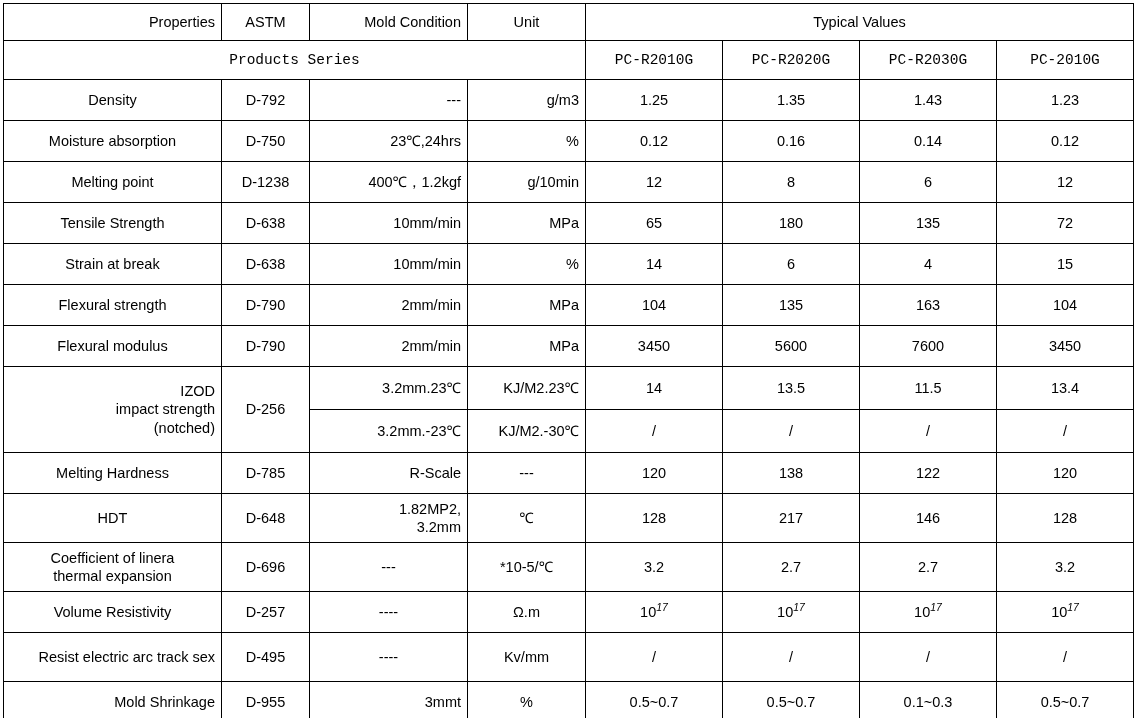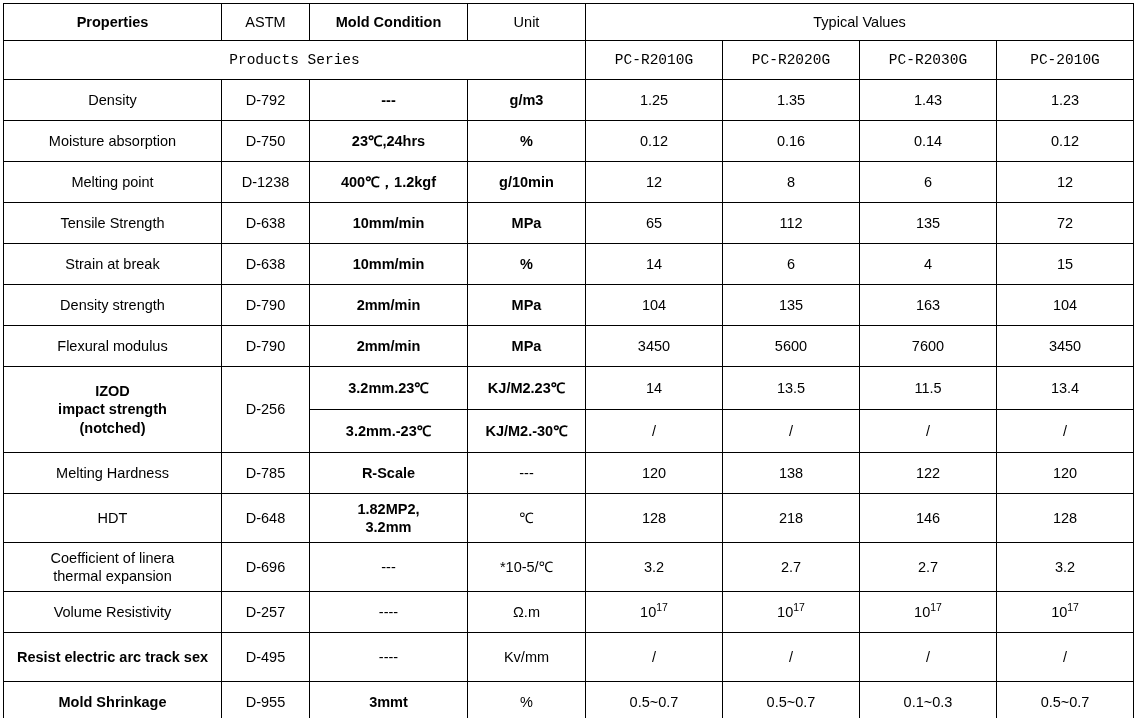--- a/index.html
+++ b/index.html
@@ -27,40 +27,40 @@
     margin: 3px 0 0 3px;
     font-size: 14.5px;
   }
   table.spec td {
     border: 1px solid #000000;
     padding: 3px 6px;
     vertical-align: middle;
     line-height: 1.25;
     word-wrap: break-word;
   }
-  .c-left   { text-align: center; font-weight: bold; }
+  .c-left   { text-align: right; }
   .c-center { text-align: center; }
 
   
   col.col-prop { width: 218px; }
   col.col-astm { width: 88px; }
   col.col-cond { width: 158px; }
   col.col-unit { width: 118px; }
   col.col-v1   { width: 137px; }
   col.col-v2   { width: 137px; }
   col.col-v3   { width: 137px; }
   col.col-v4   { width: 137px; }
 
   .hdr-row td { height: 30px; }
   .series-row td { height: 32px; font-family: Liberation Mono, monospace; }
   .data-row td { height: 34px; }
   .izod-row-a td, .izod-row-b td { height: 36px; }
   .tall-row td { height: 42px; }
 
-  sup { font-size: 0.72em; vertical-align: super; line-height: 0; }
+  sup { font-size: 0.72em; vertical-align: super; line-height: 0; font-style: italic; }
 
   .prop-cell { padding-left: 8px; }
 </style>
 </head>
 <body>
 
 <div id="sheet">
   <table class="spec">
     <colgroup>
       <col class="col-prop">
@@ -122,38 +122,38 @@
         <td class="c-center">6</td>
         <td class="c-center">12</td>
       </tr>
 
       <tr class="data-row">
         <td class="c-center">Tensile Strength</td>
         <td class="c-center">D-638</td>
         <td class="c-left">10mm/min</td>
         <td class="c-left">MPa</td>
         <td class="c-center">65</td>
-        <td class="c-center">112</td>
+        <td class="c-center">180</td>
         <td class="c-center">135</td>
         <td class="c-center">72</td>
       </tr>
 
       <tr class="data-row">
         <td class="c-center">Strain at break</td>
         <td class="c-center">D-638</td>
         <td class="c-left">10mm/min</td>
         <td class="c-left">%</td>
         <td class="c-center">14</td>
         <td class="c-center">6</td>
         <td class="c-center">4</td>
         <td class="c-center">15</td>
       </tr>
 
       <tr class="data-row">
-        <td class="c-center">Density strength</td>
+        <td class="c-center">Flexural strength</td>
         <td class="c-center">D-790</td>
         <td class="c-left">2mm/min</td>
         <td class="c-left">MPa</td>
         <td class="c-center">104</td>
         <td class="c-center">135</td>
         <td class="c-center">163</td>
         <td class="c-center">104</td>
       </tr>
 
       <tr class="data-row">
@@ -204,21 +204,21 @@
 
       <tr class="tall-row">
         <td class="c-center">HDT</td>
         <td class="c-center">D-648</td>
         <td class="c-left">
           <div>1.82MP2,</div>
           <div>3.2mm</div>
         </td>
         <td class="c-center">℃</td>
         <td class="c-center">128</td>
-        <td class="c-center">218</td>
+        <td class="c-center">217</td>
         <td class="c-center">146</td>
         <td class="c-center">128</td>
       </tr>
 
       <tr class="tall-row">
         <td class="c-center">
           <div>Coefficient of linera</div>
           <div>thermal expansion</div>
         </td>
         <td class="c-center">D-696</td>

